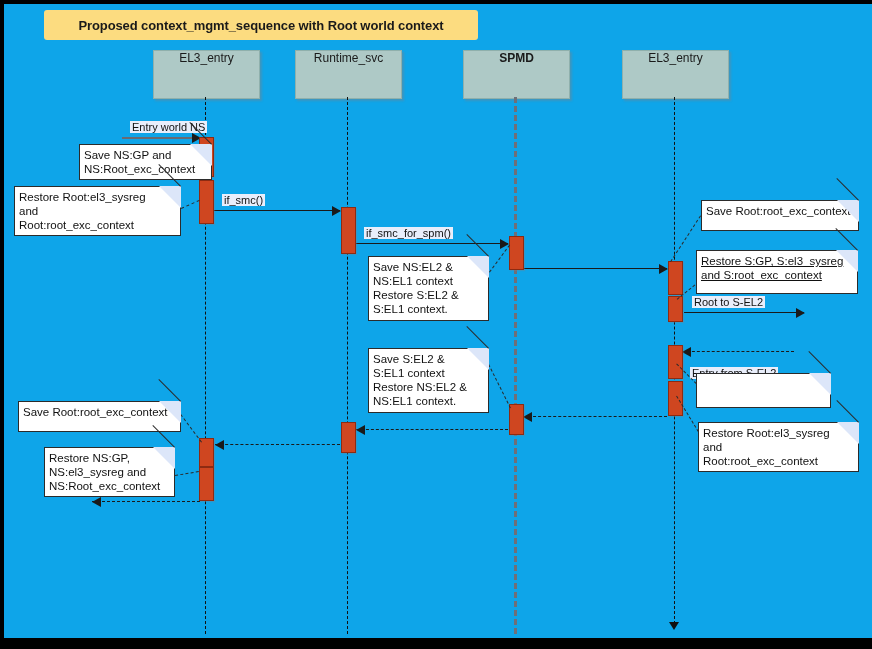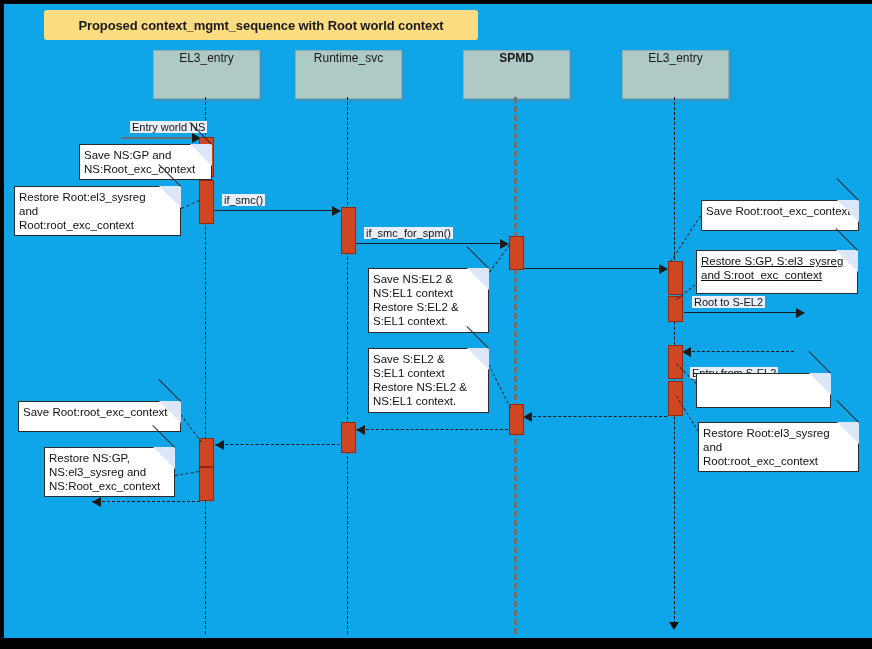--- a/index.html
+++ b/index.html
@@ -219,21 +219,21 @@
       </div>
     <div id="notes-layer">
         <div class="connector" style="left: 168px; top: 154px; width: 27px; transform: rotate(0deg);"></div>
         <div class="note" style="left: 35px; top: 140px; width: 133px; min-height: 34px; margin-left: 40px;"><span>Save NS:GP and
 NS:Root_exc_context</span><span class="fold-tri"></span><span class="fold-diag"></span></div>
         <div class="connector" style="left: 177px; top: 204px; width: 19.6977px; transform: rotate(-23.9625deg);"></div>
         <div class="note" style="left: 10px; top: 182px; width: 167px; min-height: 50px;"><span>Restore Root:el3_sysreg
 and
 Root:root_exc_context</span><span class="fold-tri"></span><span class="fold-diag"></span></div>
         <div class="connector" style="left: 485px; top: 268px; width: 33.6006px; transform: rotate(-53.4711deg);"></div>
-        <div class="note" style="left: 364px; top: 264px; width: 121px; min-height: 65px;"><span>Save NS:EL2 &amp;
+        <div class="note" style="left: 364px; top: 252px; width: 121px; min-height: 65px;"><span>Save NS:EL2 &amp;
 NS:EL1 context
 Restore S:EL2 &amp;
 S:EL1 context.</span><span class="fold-tri"></span><span class="fold-diag"></span></div>
         <div class="connector" style="left: 697px; top: 212px; width: 54.9181px; transform: rotate(123.111deg);"></div>
         <div class="note" style="left: 697px; top: 196px; width: 158px; min-height: 31px;"><span>Save Root:root_exc_context</span><span class="fold-tri"></span><span class="fold-diag"></span></div>
         <div class="connector" style="left: 703px; top: 272px; width: 38.4187px; transform: rotate(141.34deg);"></div>
         <div class="note" style="left: 692px; top: 246px; width: 162px; min-height: 44px; text-decoration: underline;"><span>Restore S:GP, S:el3_sysreg
 and S:root_exc_context</span><span class="fold-tri"></span><span class="fold-diag"></span></div>
         <div class="connector" style="left: 692px; top: 380px; width: 28.2843px; transform: rotate(-135deg);"></div>
         <div class="note" style="left: 692px; top: 369px; width: 135px; min-height: 35px;"><span class="fold-tri"></span><span class="fold-diag"></span></div>

